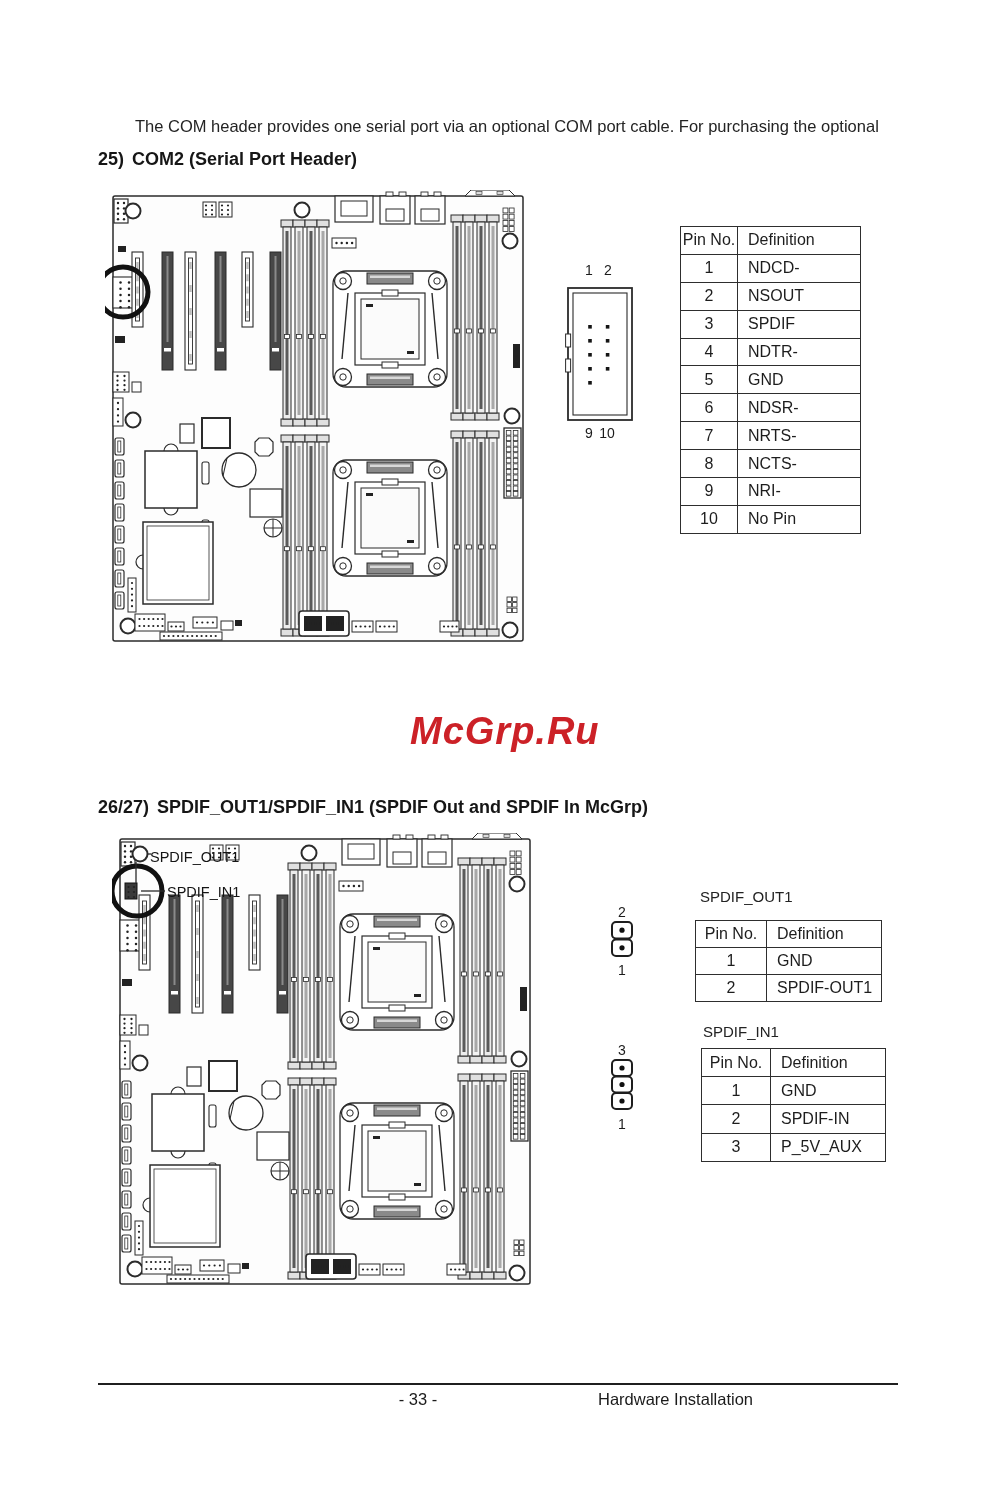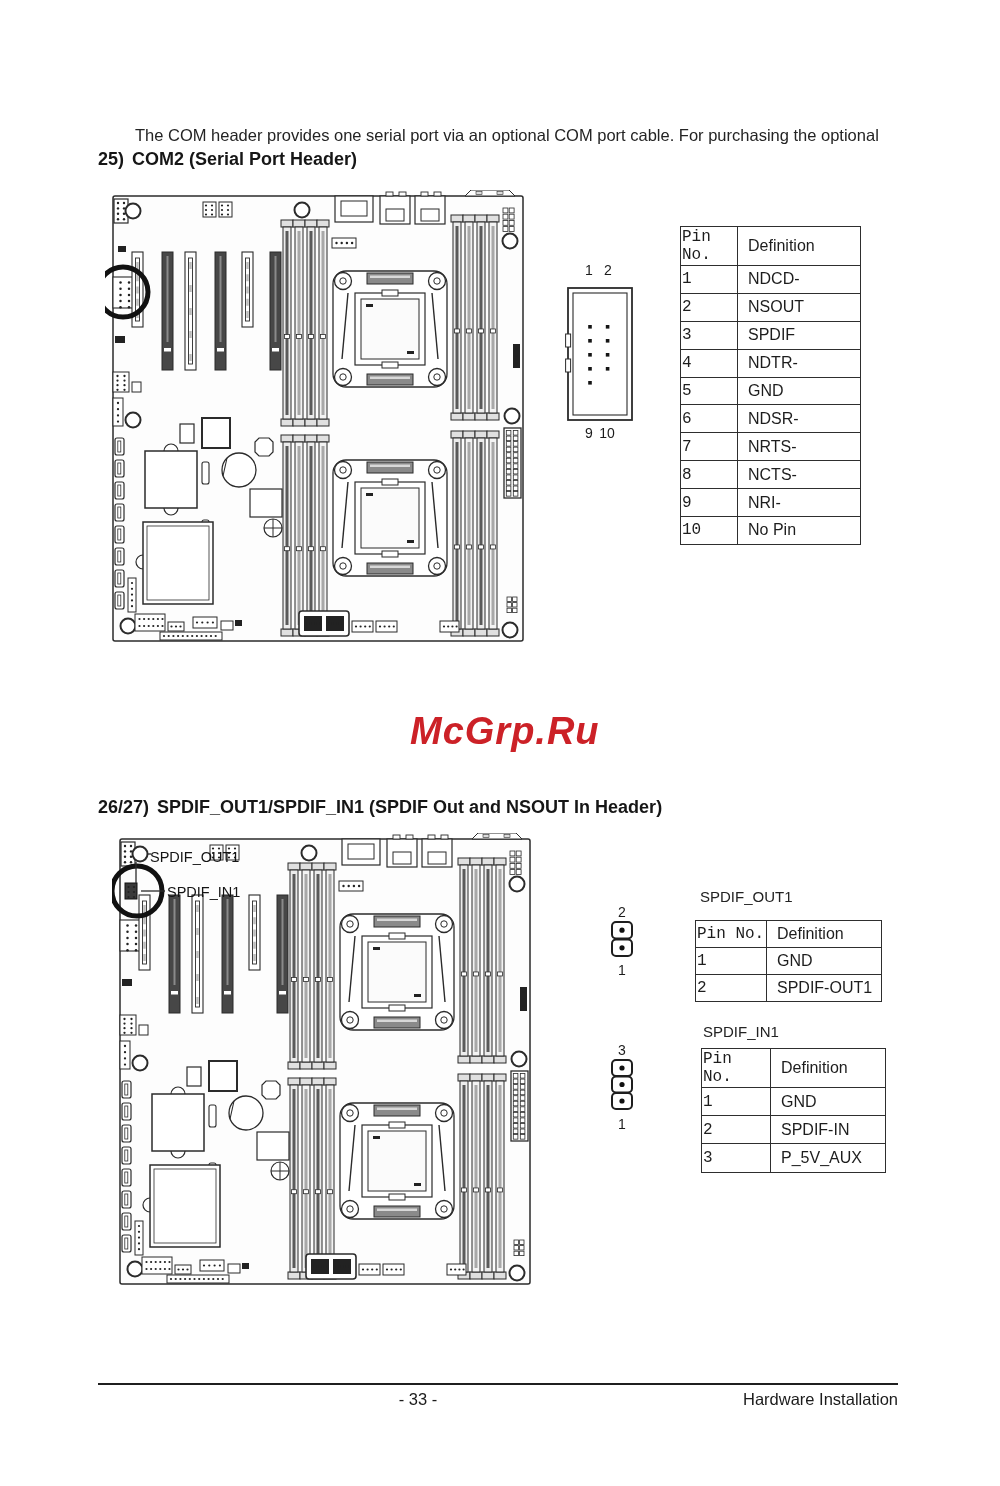--- a/index.html
+++ b/index.html
@@ -5,42 +5,42 @@
   html,body{margin:0;padding:0;background:#fff;}
   .page{position:relative;width:1000px;height:1486px;background:#ffffff;overflow:hidden;
         font-family:"Liberation Sans",sans-serif;color:#1b1b1b;}
   .abs{position:absolute;}
   .h1{font-size:18px;font-weight:bold;color:#161616;white-space:nowrap;}
   .hnum{margin-right:8px;}
   .hnum2{margin-right:8px;}
   .body-line{font-size:16.5px;color:#242424;white-space:nowrap;}
   .pin-table{border-collapse:collapse;background:#fff;table-layout:fixed;}
   .pin-table td{border:1.5px solid #2e2e2e;font-size:16px;color:#1d1d1d;overflow:hidden;}
-  .pin-table td:first-child{text-align:left;font-family:Liberation Mono, monospace;}
+  .pin-table td:first-child{text-align:center;}
   .pin-table td:last-child{text-align:left;padding-left:10px;}
   .t1 td{height:24.9px;}
   .t2 td{height:23.9px;}
   .t3 td{height:25.2px;}
   .wm{font-size:38px;font-style:italic;font-weight:600;letter-spacing:1px;white-space:nowrap;}
   .subtitle{font-size:15px;color:#222;white-space:nowrap;}
   .board-label{font-size:14.5px;color:#141414;white-space:nowrap;}
   .footer-rule{height:2.2px;background:#1f1f1f;}
   .footer-text{font-size:16.5px;color:#1b1b1b;white-space:nowrap;}
   svg text{font-family:"Liberation Sans",sans-serif;}
   .pinlab{font-size:14px;fill:#1b1b1b;}
 </style>
 </head>
 <body>
 
 <div class="page">
 
   <div class="abs h1" style="left:98px;top:101px;margin-top:48px;">
     <span class="hnum">25)</span><span>COM2 (Serial Port Header)</span>
   </div>
-  <div class="abs body-line" style="left:135px;top:126px;">The COM header provides one serial port via an optional COM port cable. For purchasing the optional</div>
+  <div class="abs body-line" style="left:135px;top:117px;">The COM header provides one serial port via an optional COM port cable. For purchasing the optional</div>
 
   <div class="abs" style="left:105px;top:190px;width:425px;height:458px;" id="mb1"><svg width="425" height="458" viewBox="0 0 425 458">
         <g fill="#fff" stroke="#2b2b2b" stroke-width="1.2">
           <rect x="8" y="6" width="410" height="445" fill="#fdfdfd" rx="2" stroke-width="1.5"></rect>
           <polygon points="360,6 410,6 404,0 366,0" fill="#fff" stroke="#2b2b2b" stroke-width="1"></polygon>
           <rect x="371" y="1.5" width="6" height="3" fill="#ddd" stroke-width="0.6"></rect>
           <rect x="392" y="1.5" width="6" height="3" fill="#ddd" stroke-width="0.6"></rect>
           <rect x="275" y="6" width="30" height="28"></rect>
           <rect x="281" y="19" width="18" height="12" stroke-width="1"></rect>
           <rect x="281" y="2" width="7" height="4" stroke-width="0.9"></rect>
@@ -488,21 +488,21 @@
             <td>10</td>
             <td>No Pin</td>
           </tr>
         </tbody>
       </table>
     </div>
 
   <div class="abs wm" style="left: 410px; top: 710px; color: rgb(204, 33, 39);">McGrp.Ru</div>
 
   <div class="abs h1" style="left:98px;top:797px;">
-    <span class="hnum2">26/27)</span><span>SPDIF_OUT1/SPDIF_IN1 (SPDIF Out and NSOUT In Header)</span>
+    <span class="hnum2">26/27)</span><span>SPDIF_OUT1/SPDIF_IN1 (SPDIF Out and SPDIF In McGrp)</span>
   </div>
 
   <div class="abs" style="left:112px;top:833px;width:425px;height:458px;" id="mb2"><svg width="425" height="458" viewBox="0 0 425 458">
         <g fill="#fff" stroke="#2b2b2b" stroke-width="1.2">
           <rect x="8" y="6" width="410" height="445" fill="#fdfdfd" rx="2" stroke-width="1.5"></rect>
           <polygon points="360,6 410,6 404,0 366,0" fill="#fff" stroke="#2b2b2b" stroke-width="1"></polygon>
           <rect x="371" y="1.5" width="6" height="3" fill="#ddd" stroke-width="0.6"></rect>
           <rect x="392" y="1.5" width="6" height="3" fill="#ddd" stroke-width="0.6"></rect>
           <rect x="275" y="6" width="30" height="28"></rect>
           <rect x="281" y="19" width="18" height="12" stroke-width="1"></rect>
@@ -961,15 +961,15 @@
           <tr>
             <td>3</td>
             <td>P_5V_AUX</td>
           </tr>
         </tbody>
       </table>
     </div>
 
   <div class="abs footer-rule" style="left:98px;top:1383px;width:800px;"></div>
   <div class="abs footer-text" style="left:0;top:1390px;width:836px;text-align:center;">- 33 -</div>
-  <div class="abs footer-text" style="left:598px;top:1390px;width:300px;text-align:right;">Hardware Installation</div>
+  <div class="abs footer-text" style="left:598px;top:1390px;width:300px;text-align:left;">Hardware Installation</div>
 
 </div>
 
 </body></html>

